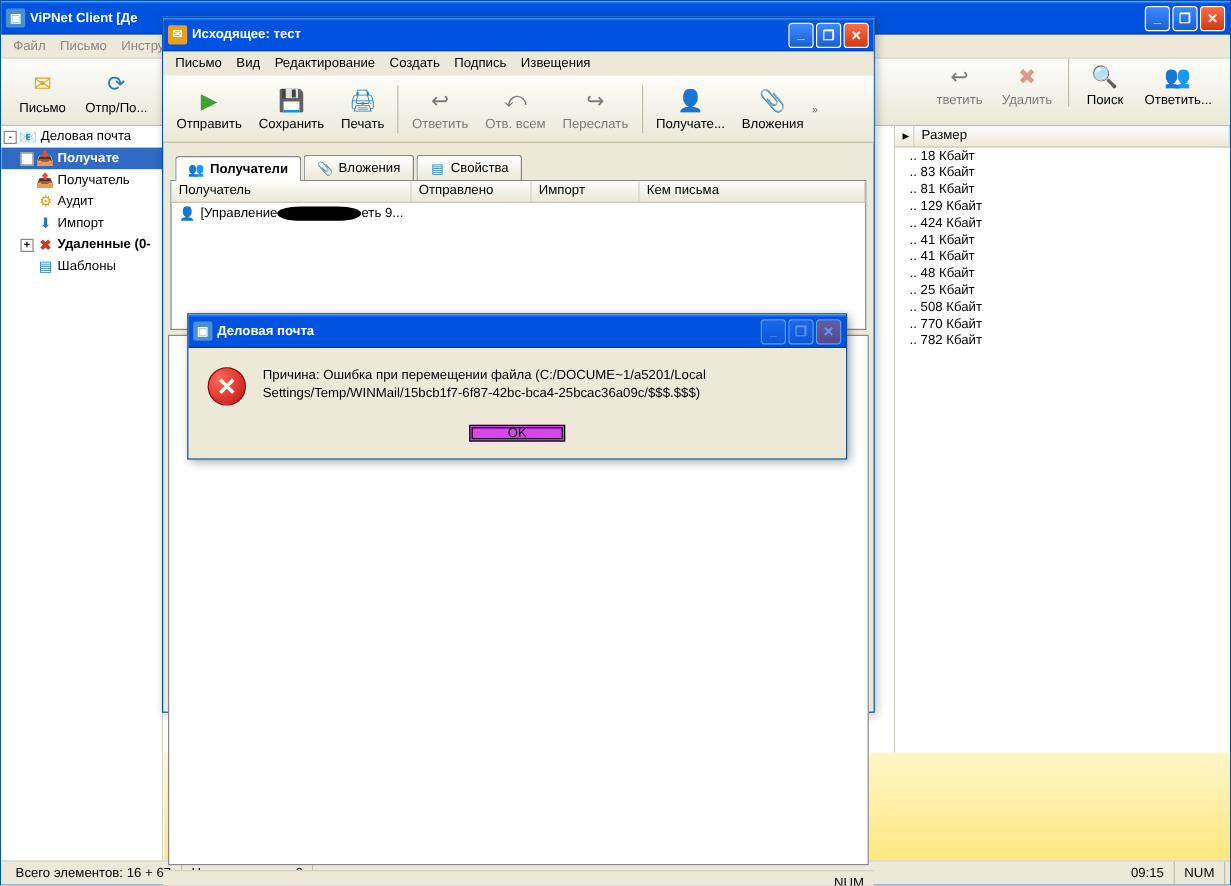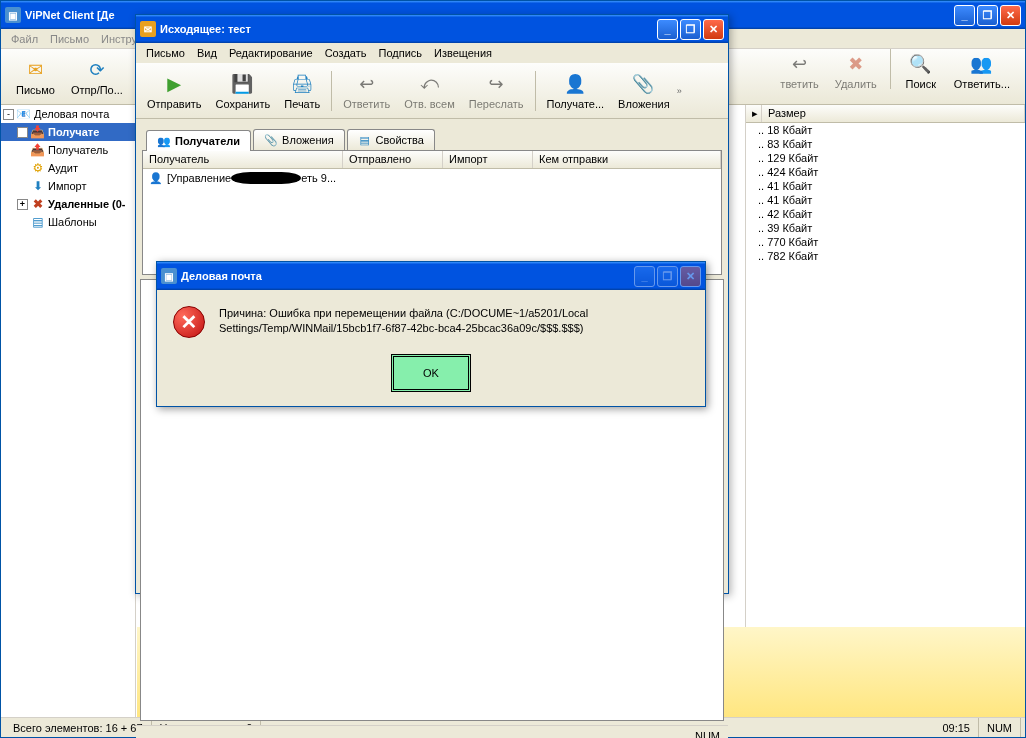--- a/index.html
+++ b/index.html
@@ -68,21 +68,21 @@
 .compose-status { height: 20px; background: #ece9d8; border-top: 1px solid #d4d0c8; display:flex; align-items:center; justify-content:flex-end; padding:0 8px;}
 
 
 .error-dialog { position: absolute; left: 156px; top: 261px; width: 550px; background: #ece9d8; border: 1px solid #0053a6; box-shadow: 2px 2px 8px rgba(0,0,0,0.4); }
 .error-dialog .titlebar { background: linear-gradient(to bottom, #3a95ff 0%, #0053e0 8%, #0053e0 92%, #003ea0 100%); }
 .error-dialog .win-btn.disabled { opacity:0.4; }
 .error-body { padding: 16px; display: flex; gap: 14px; }
 .error-icon { width: 32px; height: 32px; border-radius: 50%; background: radial-gradient(circle at 30% 30%, #ff6a5a, #c01010); display: flex; align-items: center; justify-content: center; color: #fff; font-weight: bold; font-size: 20px; flex-shrink:0; border:1px solid #800;}
 .error-text { line-height: 1.4; }
 .error-buttons { text-align: center; padding: 0 0 14px 0; }
-.ok-btn { min-width: 80px; padding: 12px 12px; background: #86efac; border: 1px solid #000; outline: 1px solid #000; outline-offset: -3px; cursor: pointer; }
+.ok-btn { min-width: 80px; padding: 0 12px; background: #d946ef; border: 1px solid #000; outline: 1px solid #000; outline-offset: -3px; cursor: pointer; }
 
 .yellow-strip { position:absolute; left:136px; right:0; bottom:20px; height:90px; background:linear-gradient(#fff6c8,#ffe680);}
 </style>
 </head>
 <body>
 
 <div class="main-window">
   <div class="titlebar">
     <span class="icon">▣</span>
     <span class="title-text">ViPNet Client [Де</span>
@@ -163,26 +163,28 @@
     </div>
     <div class="content-area">
       <div class="size-list">
         <div class="list-header">
           <div class="col" style="width:16px;">▸</div>
           <div class="col" style="flex:1;">Размер</div>
         </div>
         <div id="size-rows">
             <div class="row">18 Кбайт</div>
             <div class="row">83 Кбайт</div>
+            <div class="row">81 Кбайт</div>
             <div class="row">129 Кбайт</div>
             <div class="row">424 Кбайт</div>
             <div class="row">41 Кбайт</div>
             <div class="row">41 Кбайт</div>
-            <div class="row">42 Кбайт</div>
-            <div class="row">39 Кбайт</div>
+            <div class="row">48 Кбайт</div>
+            <div class="row">25 Кбайт</div>
+            <div class="row">508 Кбайт</div>
             <div class="row">770 Кбайт</div>
             <div class="row">782 Кбайт</div>
           </div>
       </div>
     </div>
   </div>
 
   <div class="yellow-strip"></div>
 
   <div class="statusbar">
@@ -262,21 +264,21 @@
     <div class="compose-tab">
         <span class="tico" style="color:#2080c0;">▤</span>
         <span>Свойства</span>
       </div>
   </div>
   <div class="recip-area">
     <div class="recip-header">
       <div class="col" style="width:200px;">Получатель</div>
       <div class="col" style="width:100px;">Отправлено</div>
       <div class="col" style="width:90px;">Импорт</div>
-      <div class="col" style="flex:1;">Кем отправки</div>
+      <div class="col" style="flex:1;">Кем письма</div>
     </div>
     <div class="recip-row">
       <span class="ico" style="color:#60a030;">👤</span>
       <span>[Управление</span>
       <span class="redact"></span>
       <span>еть 9...</span>
     </div>
   </div>
   <div class="compose-body"></div>
   <div class="compose-status">

